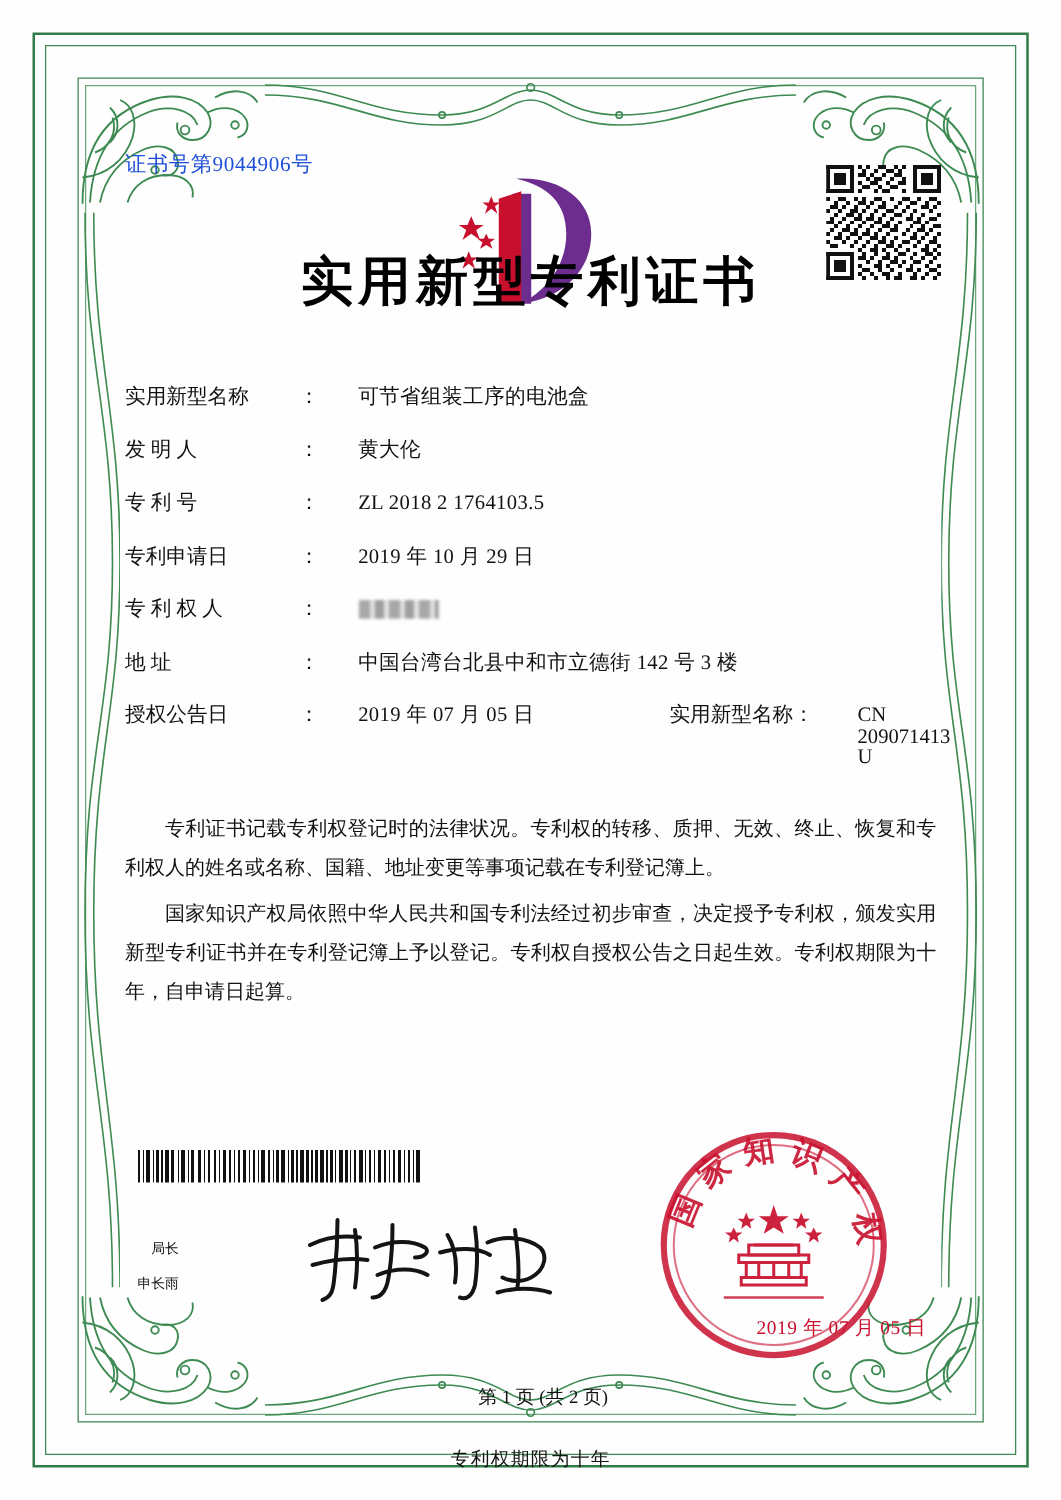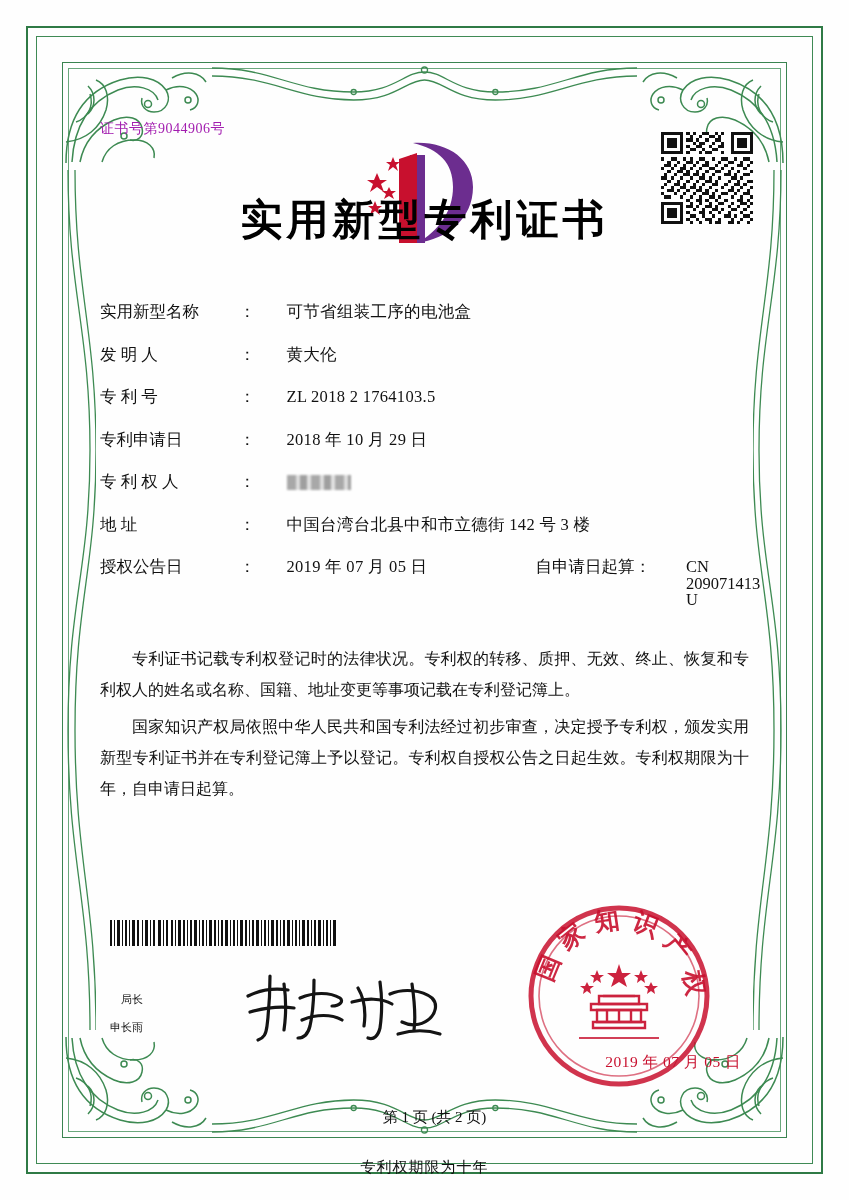--- a/index.html
+++ b/index.html
@@ -79,23 +79,23 @@
 
   
   .content {
     position: absolute;
     left: 100px;
     right: 100px;
     top: 120px;
   }
 
   .cert-no {
-    font-size: 14px;
+    font-size: 17px;
     letter-spacing: 0.5px;
-    color: #a21caf;
+    color: #1d4ed8;
   }
 
   
   .logo {
     position: absolute;
     left: 355px;
     top: 135px;
     width: 130px;
     height: 115px;
   }
@@ -634,21 +634,21 @@
         <div class="field-label spread">
             <span>专 利 号</span>
           </div>
         <div class="field-colon">：</div>
         <div class="field-value">ZL 2018 2 1764103.5</div>
       </div>
 
       <div class="field-row">
         <div class="field-label"><span>专利申请日</span></div>
         <div class="field-colon">：</div>
-        <div class="field-value">2018 年 10 月 29 日</div>
+        <div class="field-value">2019 年 10 月 29 日</div>
       </div>
 
       <div class="field-row">
         <div class="field-label spread">
             <span>专 利 权 人</span>
           </div>
         <div class="field-colon">：</div>
         <div class="field-value redacted">黄大伦</div>
       </div>
 
@@ -657,21 +657,21 @@
             <span>地 址</span>
           </div>
         <div class="field-colon">：</div>
         <div class="field-value">中国台湾台北县中和市立德街 142 号 3 楼</div>
       </div>
 
       <div class="field-row two-col">
         <div class="field-label"><span>授权公告日</span></div>
         <div class="field-colon">：</div>
         <div class="field-value">2019 年 07 月 05 日</div>
-        <div class="second-label">自申请日起算：</div>
+        <div class="second-label">实用新型名称：</div>
         <div class="second-value">CN 209071413 U</div>
       </div>
 
     </div>
 
     <div class="paragraphs">
       <p>专利证书记载专利权登记时的法律状况。专利权的转移、质押、无效、终止、恢复和专利权人的姓名或名称、国籍、地址变更等事项记载在专利登记簿上。</p>
       <p>国家知识产权局依照中华人民共和国专利法经过初步审查，决定授予专利权，颁发实用新型专利证书并在专利登记簿上予以登记。专利权自授权公告之日起生效。专利权期限为十年，自申请日起算。</p>
     </div>
 

